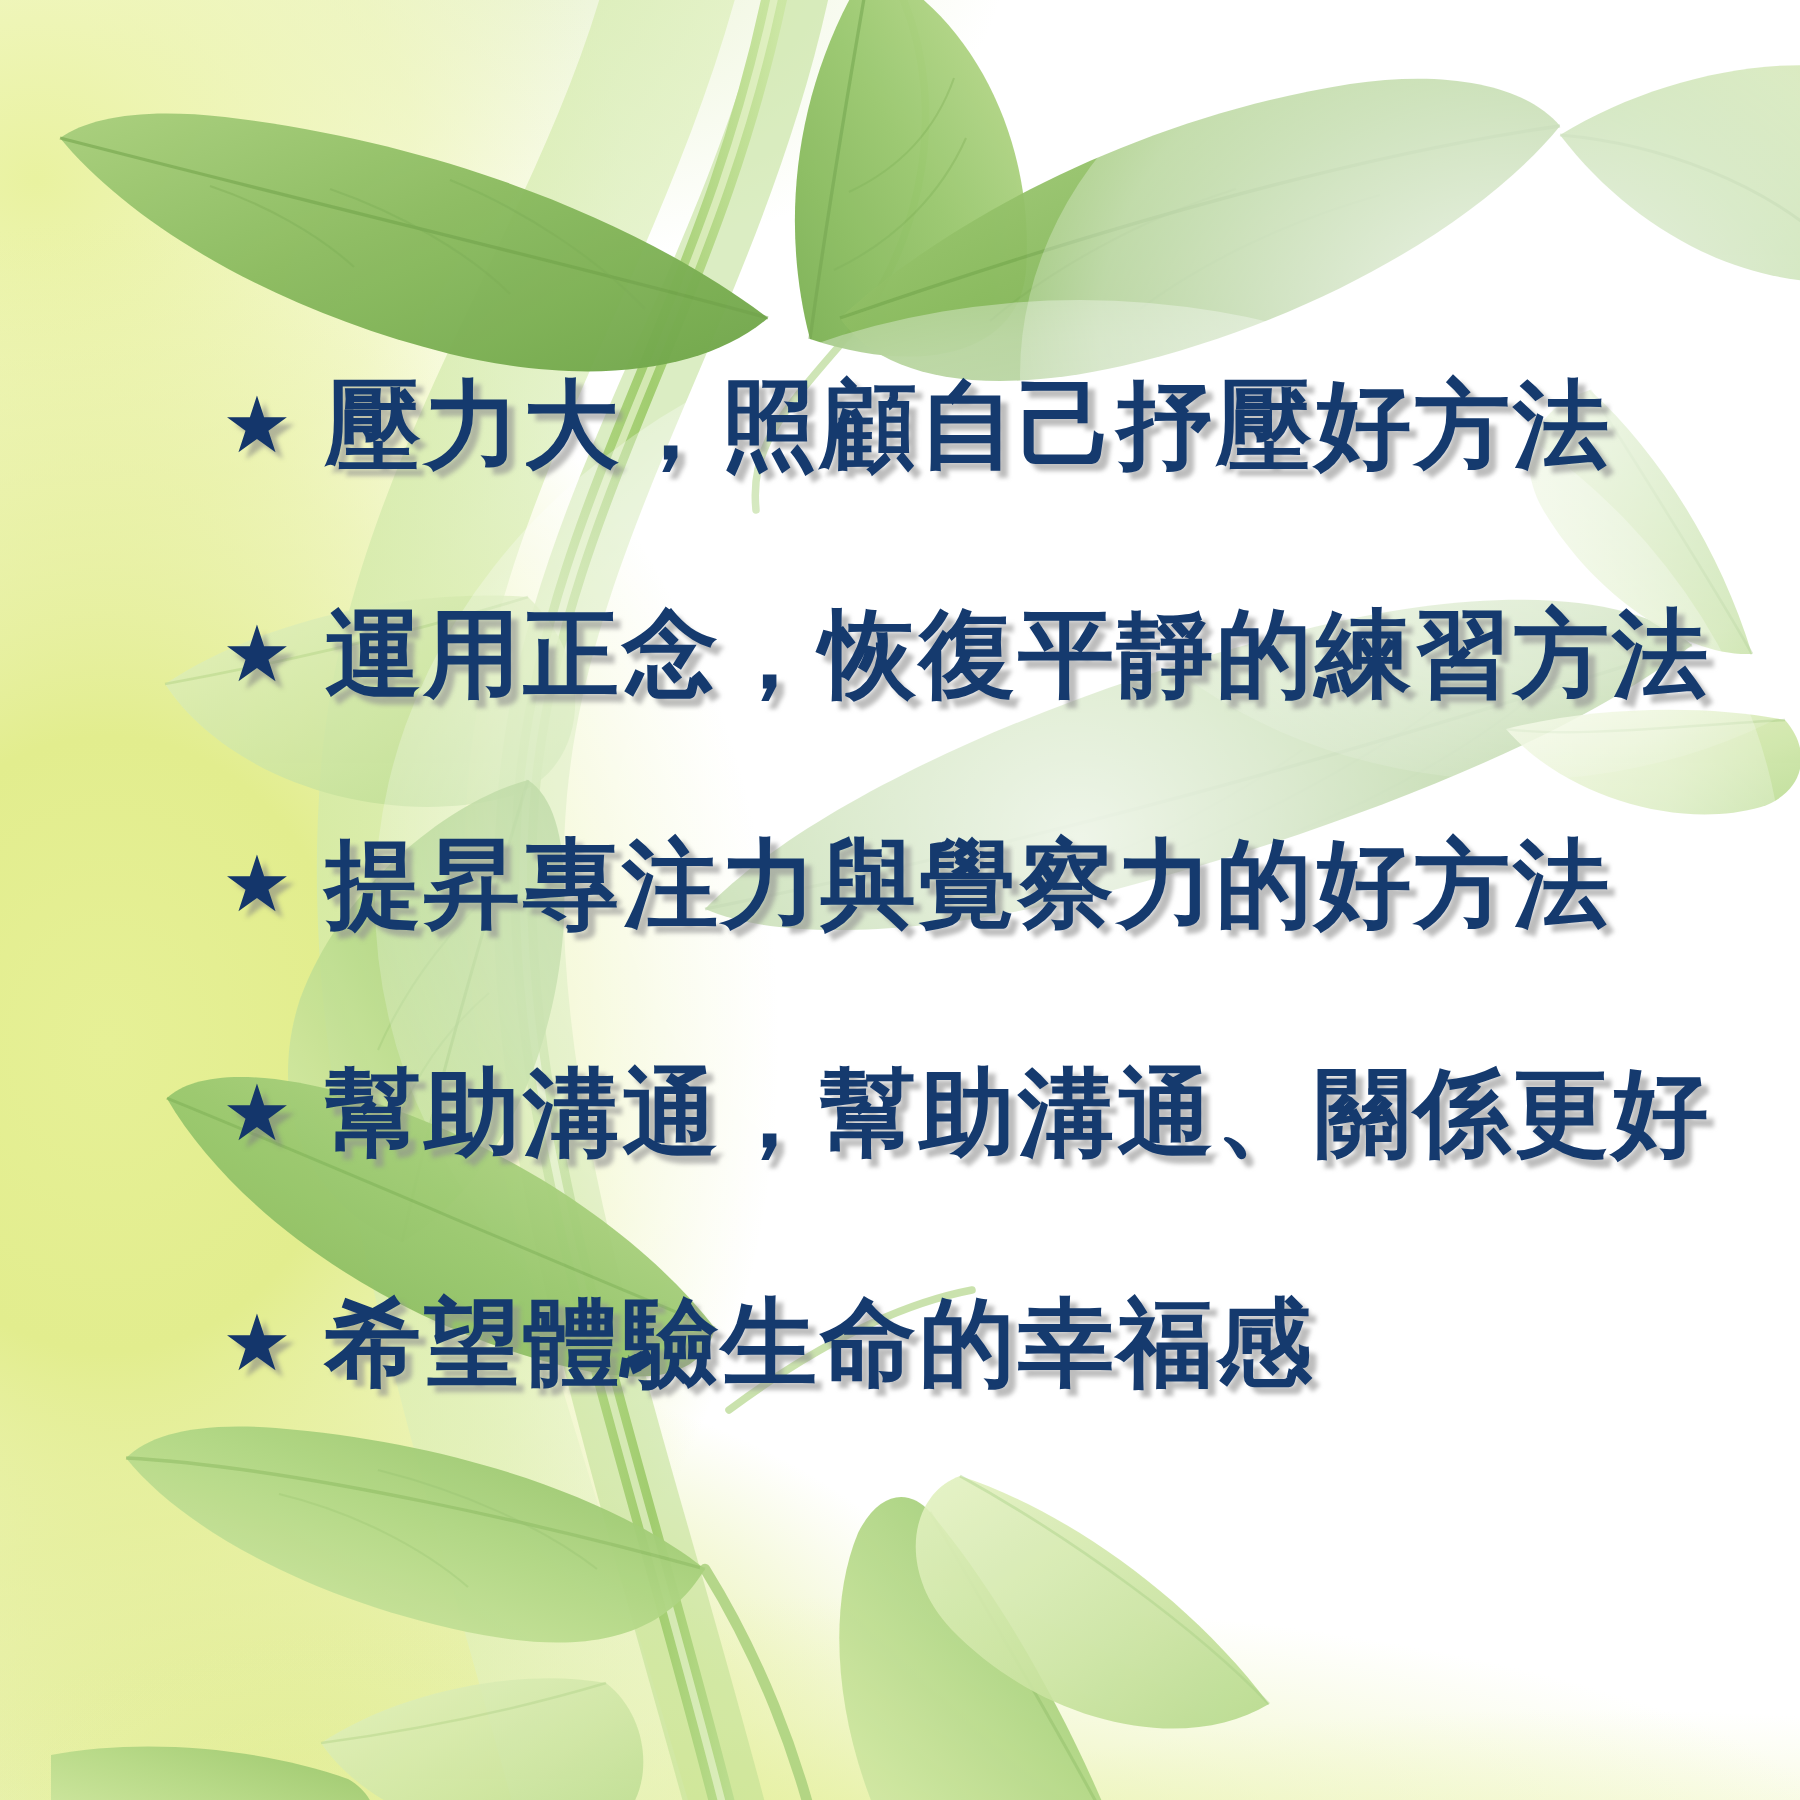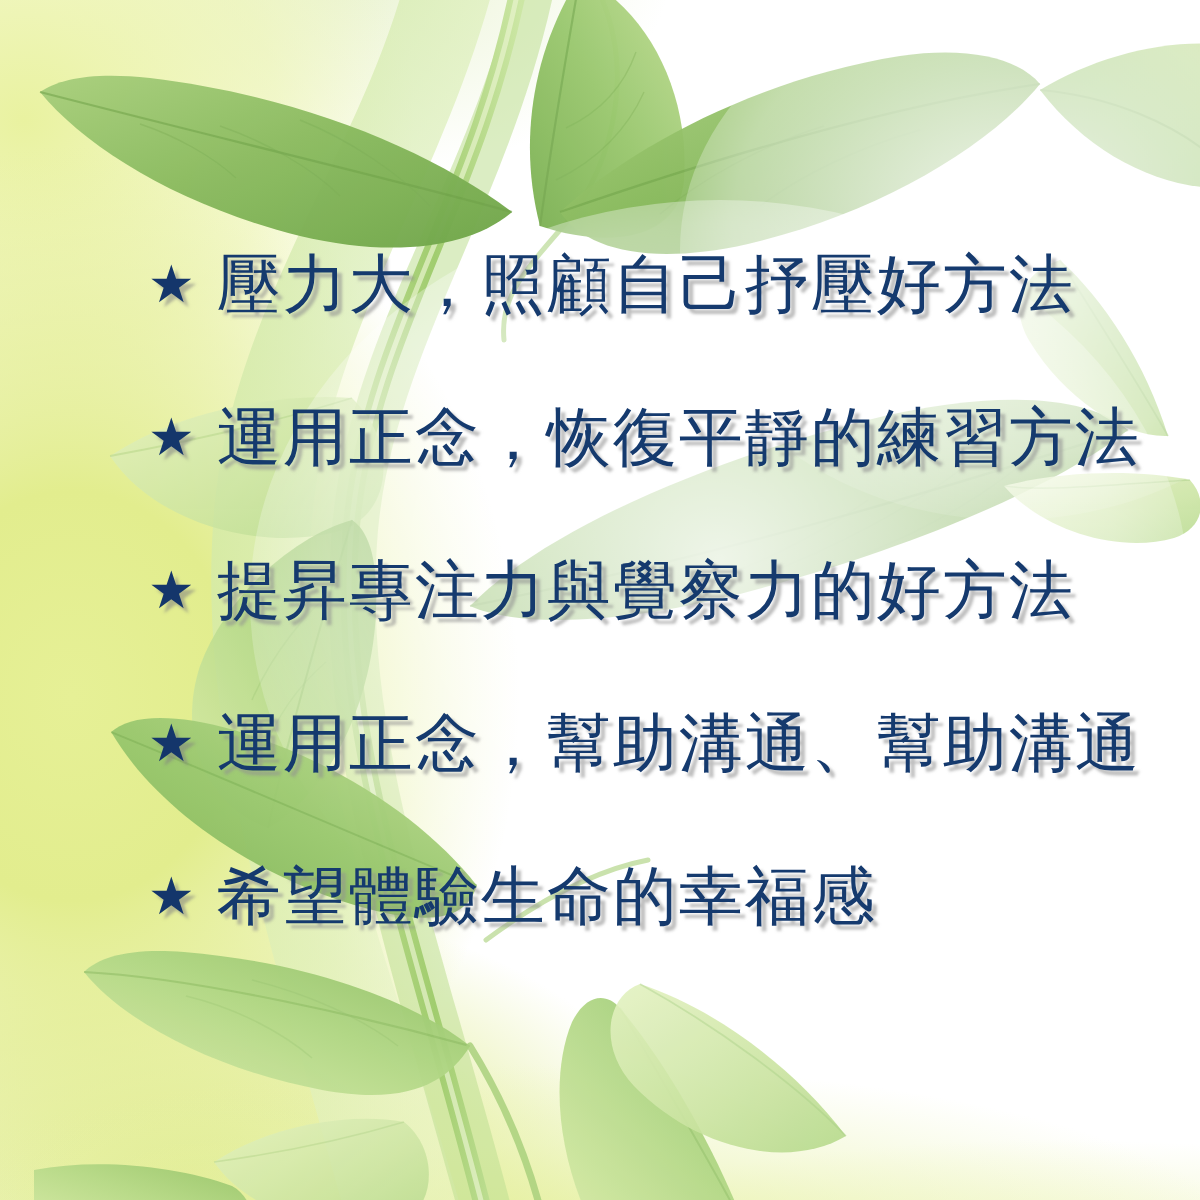--- a/index.html
+++ b/index.html
@@ -71,21 +71,21 @@
     color: #14366b;
     font-size: 52px;
     line-height: 1;
     margin-right: 22px;
     text-shadow: 5px 5px 3px rgba(130,130,130,0.55);
   }
 
   .line-text {
     color: #153a6e;
     font-size: 64px;
-    font-weight: 400;
+    font-weight: 700;
     line-height: 1;
     letter-spacing: 2px;
     text-shadow: 5px 5px 3px rgba(145,145,145,0.6);
   }
 
   .l1 { top: 252px; }
   .l2 { top: 405px; }
   .l3 { top: 558px; }
   .l4 { top: 711px; }
   .l5 { top: 864px; }
@@ -254,21 +254,21 @@
       <span class="line-text">運用正念，恢復平靜的練習方法</span>
     </div>
 
     <div class="line l3">
       <span class="star">★</span>
       <span class="line-text">提昇專注力與覺察力的好方法</span>
     </div>
 
     <div class="line l4">
       <span class="star">★</span>
-      <span class="line-text">運用正念，幫助溝通、幫助溝通</span>
+      <span class="line-text">幫助溝通，幫助溝通、關係更好</span>
     </div>
 
     <div class="line l5">
       <span class="star">★</span>
       <span class="line-text">希望體驗生命的幸福感</span>
     </div>
 
   </div>
 </div>
 

